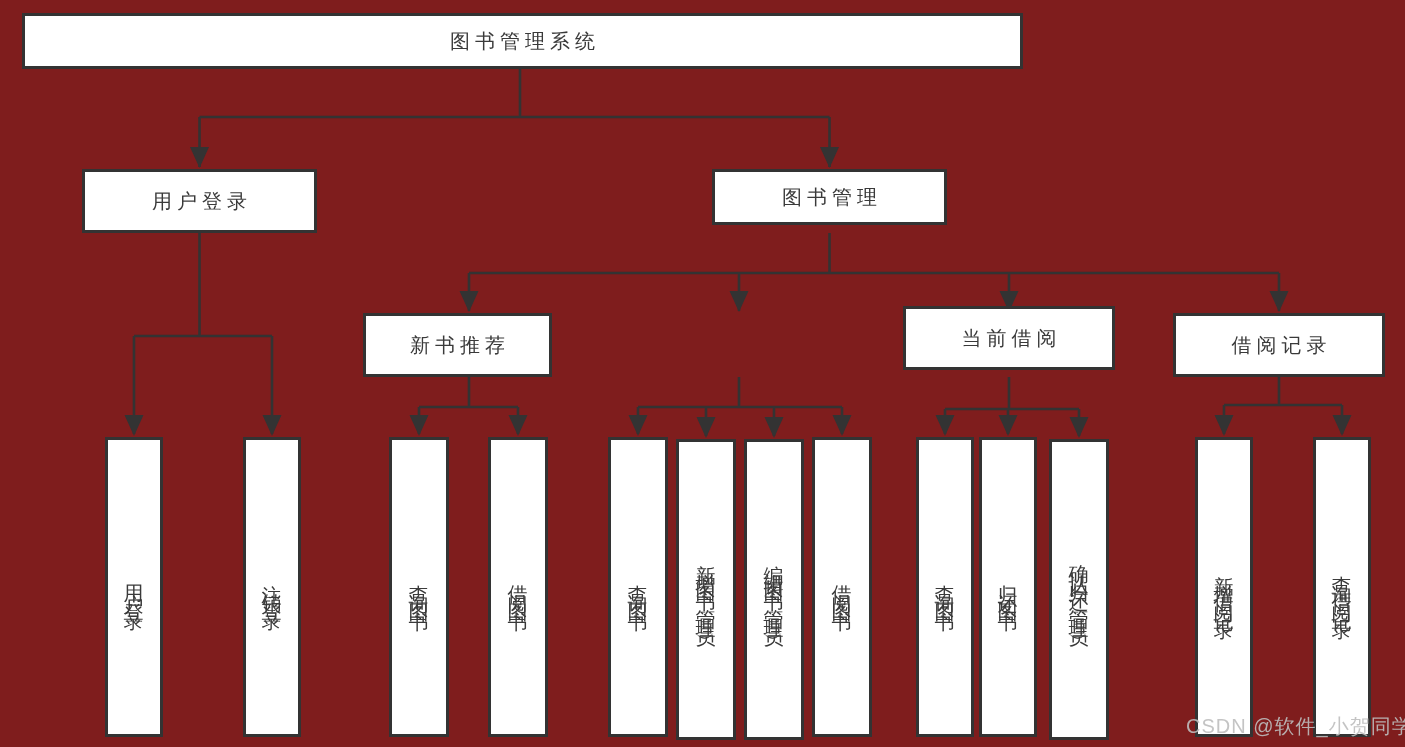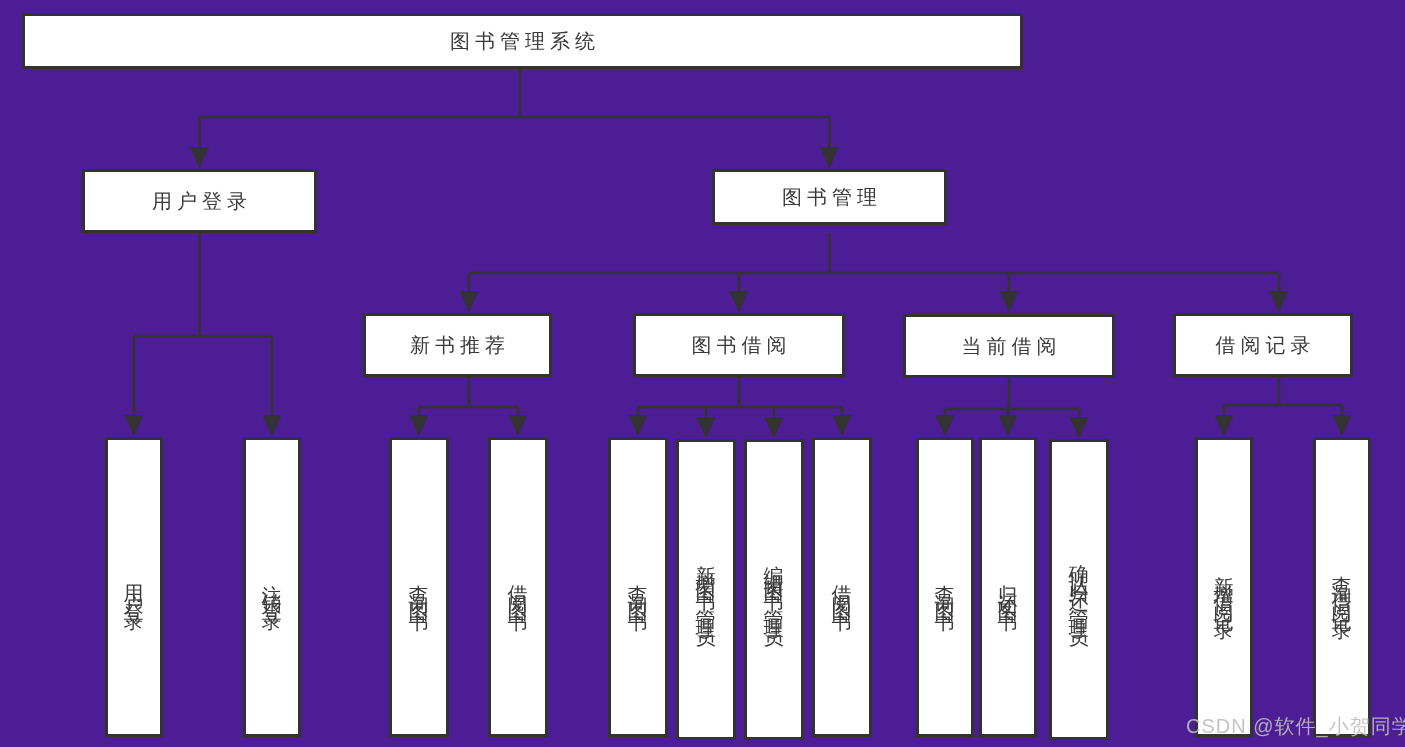--- a/index.html
+++ b/index.html
@@ -1,20 +1,20 @@
 <!DOCTYPE html>
 <html><head>
 <meta charset="utf-8">
 <style>
   html, body { margin: 0; padding: 0; background: #ffffff; }
   #stage {
     position: relative;
     width: 1405px;
     height: 747px;
-    background: #4c1d95;
+    background: #7f1d1d;
     font-family: "Liberation Sans", sans-serif;
     overflow: hidden;
   }
   #connectors {
     position: absolute;
     left: 0; top: 0;
     width: 1405px; height: 747px;
     pointer-events: none;
   }
   .box {
@@ -61,23 +61,22 @@
       <path d="M520 69 V117 M199.5 117 H829.5 M199.5 117 V167 M829.5 117 V167 M199.5 233 V336 M134 336 H272 M134 336 V434 M272 336 V434 M829.5 233 V273 M469 273 H1279 M469 273 V311 M739 273 V311 M1009 273 V311 M1279 273 V311 M469 377 V407 M419 407 H518 M419 407 V434 M518 407 V434 M739 377 V407 M638 407 H842 M638 407 V434 M706 407 V436 M774 407 V436 M842 407 V434 M1009 377 V409 M945 409 H1079 M945 409 V434 M1008 409 V434 M1079 409 V436 M1279 377 V405 M1224 405 H1342 M1224 405 V434 M1342 405 V434" stroke="#333333" stroke-width="2.6" fill="none"></path>
       <path d="M190 147 L209 147 L199.5 168 Z M820 147 L839 147 L829.5 168 Z M124.5 415 L143.5 415 L134 436 Z M262.5 415 L281.5 415 L272 436 Z M459.5 291 L478.5 291 L469 312 Z M729.5 291 L748.5 291 L739 312 Z M999.5 291 L1018.5 291 L1009 312 Z M1269.5 291 L1288.5 291 L1279 312 Z M409.5 415 L428.5 415 L419 436 Z M508.5 415 L527.5 415 L518 436 Z M628.5 415 L647.5 415 L638 436 Z M696.5 417 L715.5 417 L706 438 Z M764.5 417 L783.5 417 L774 438 Z M832.5 415 L851.5 415 L842 436 Z M935.5 415 L954.5 415 L945 436 Z M998.5 415 L1017.5 415 L1008 436 Z M1069.5 417 L1088.5 417 L1079 438 Z M1214.5 415 L1233.5 415 L1224 436 Z M1332.5 415 L1351.5 415 L1342 436 Z" fill="#333333"></path>
     </svg>
 
   <div class="box h" style="left:22px; top:13px; width:1001px; height:56px">图书管理系统</div>
 
   <div class="box h" style="left:82px; top:169px; width:235px; height:64px">用户登录</div>
   <div class="box h" style="left:712px; top:169px; width:235px; height:56px">图书管理</div>
 
   <div class="box h" style="left:363px; top:313px; width:189px; height:64px">新书推荐</div>
-  <div class="box h" style="left:633px; top:313px; width:212px; height:64px">图书借阅</div>
-  <div class="box h" style="left:903px; top:314px; width:212px; height:64px">当前借阅</div>
-  <div class="box h" style="left:1173px; top:313px; width:180px; height:64px">借阅记录</div>
+  <div class="box h" style="left:903px; top:306px; width:212px; height:64px">当前借阅</div>
+  <div class="box h" style="left:1173px; top:313px; width:212px; height:64px">借阅记录</div>
 
   <div class="box v" style="left:105px; top:437px; width:58px; height:300px">用户登录</div>
   <div class="box v" style="left:243px; top:437px; width:58px; height:300px">注销登录</div>
 
   <div class="box v" style="left:389px; top:437px; width:60px; height:300px">查询图书</div>
   <div class="box v" style="left:488px; top:437px; width:60px; height:300px">借阅图书</div>
 
   <div class="box v" style="left:608px; top:437px; width:60px; height:300px">查询图书</div>
   <div class="box v" style="left:676px; top:439px; width:60px; height:301px">新增图书（管理员）</div>
   <div class="box v" style="left:744px; top:439px; width:60px; height:301px">编辑图书（管理员）</div>

